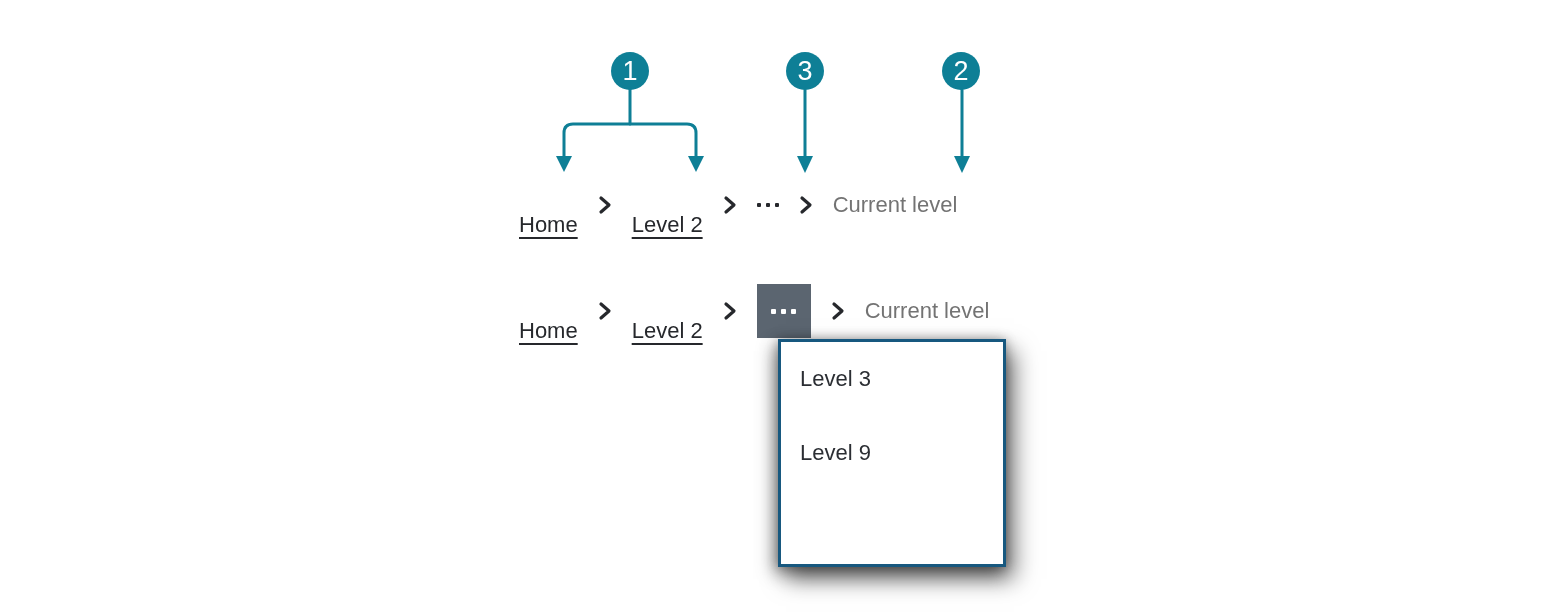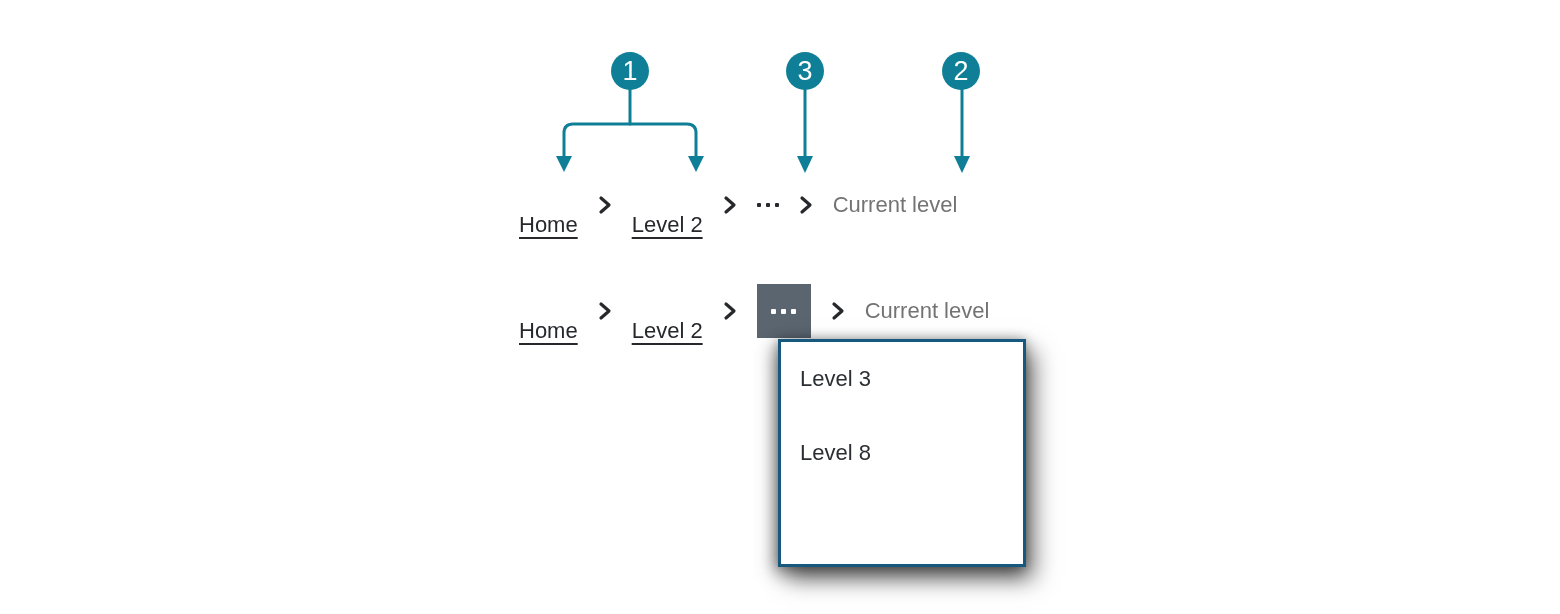--- a/index.html
+++ b/index.html
@@ -99,21 +99,21 @@
     background: #ffffff;
     border-radius: 1px;
     display: block;
   }
 
   
   .overflow-menu {
     position: absolute;
     left: 778px;
     top: 339px;
-    width: 248px;
+    width: 228px;
     height: 228px;
     box-sizing: border-box;
     background: #ffffff;
     border: 3px solid #17587f;
     box-shadow:
       8px 12px 22px rgba(0, 0, 0, 0.55),
       -5px 6px 16px rgba(0, 0, 0, 0.35),
       0 0 10px rgba(0, 0, 0, 0.25);
   }
   .menu-item {
@@ -211,14 +211,14 @@
     <svg width="14" height="22" viewBox="0 0 14 22">
       <polyline points="3,4 11,11 3,18" fill="none" stroke="#26282c" stroke-width="3.2" stroke-linecap="round" stroke-linejoin="round"></polyline>
     </svg>
   </span>
 
   <span class="crumb-current">Current level</span>
 </div>
 
 <div class="overflow-menu">
   <div class="menu-item">Level 3</div>
-  <div class="menu-item">Level 8</div>
+  <div class="menu-item">Level 9</div>
 </div>
 
 </body></html>

